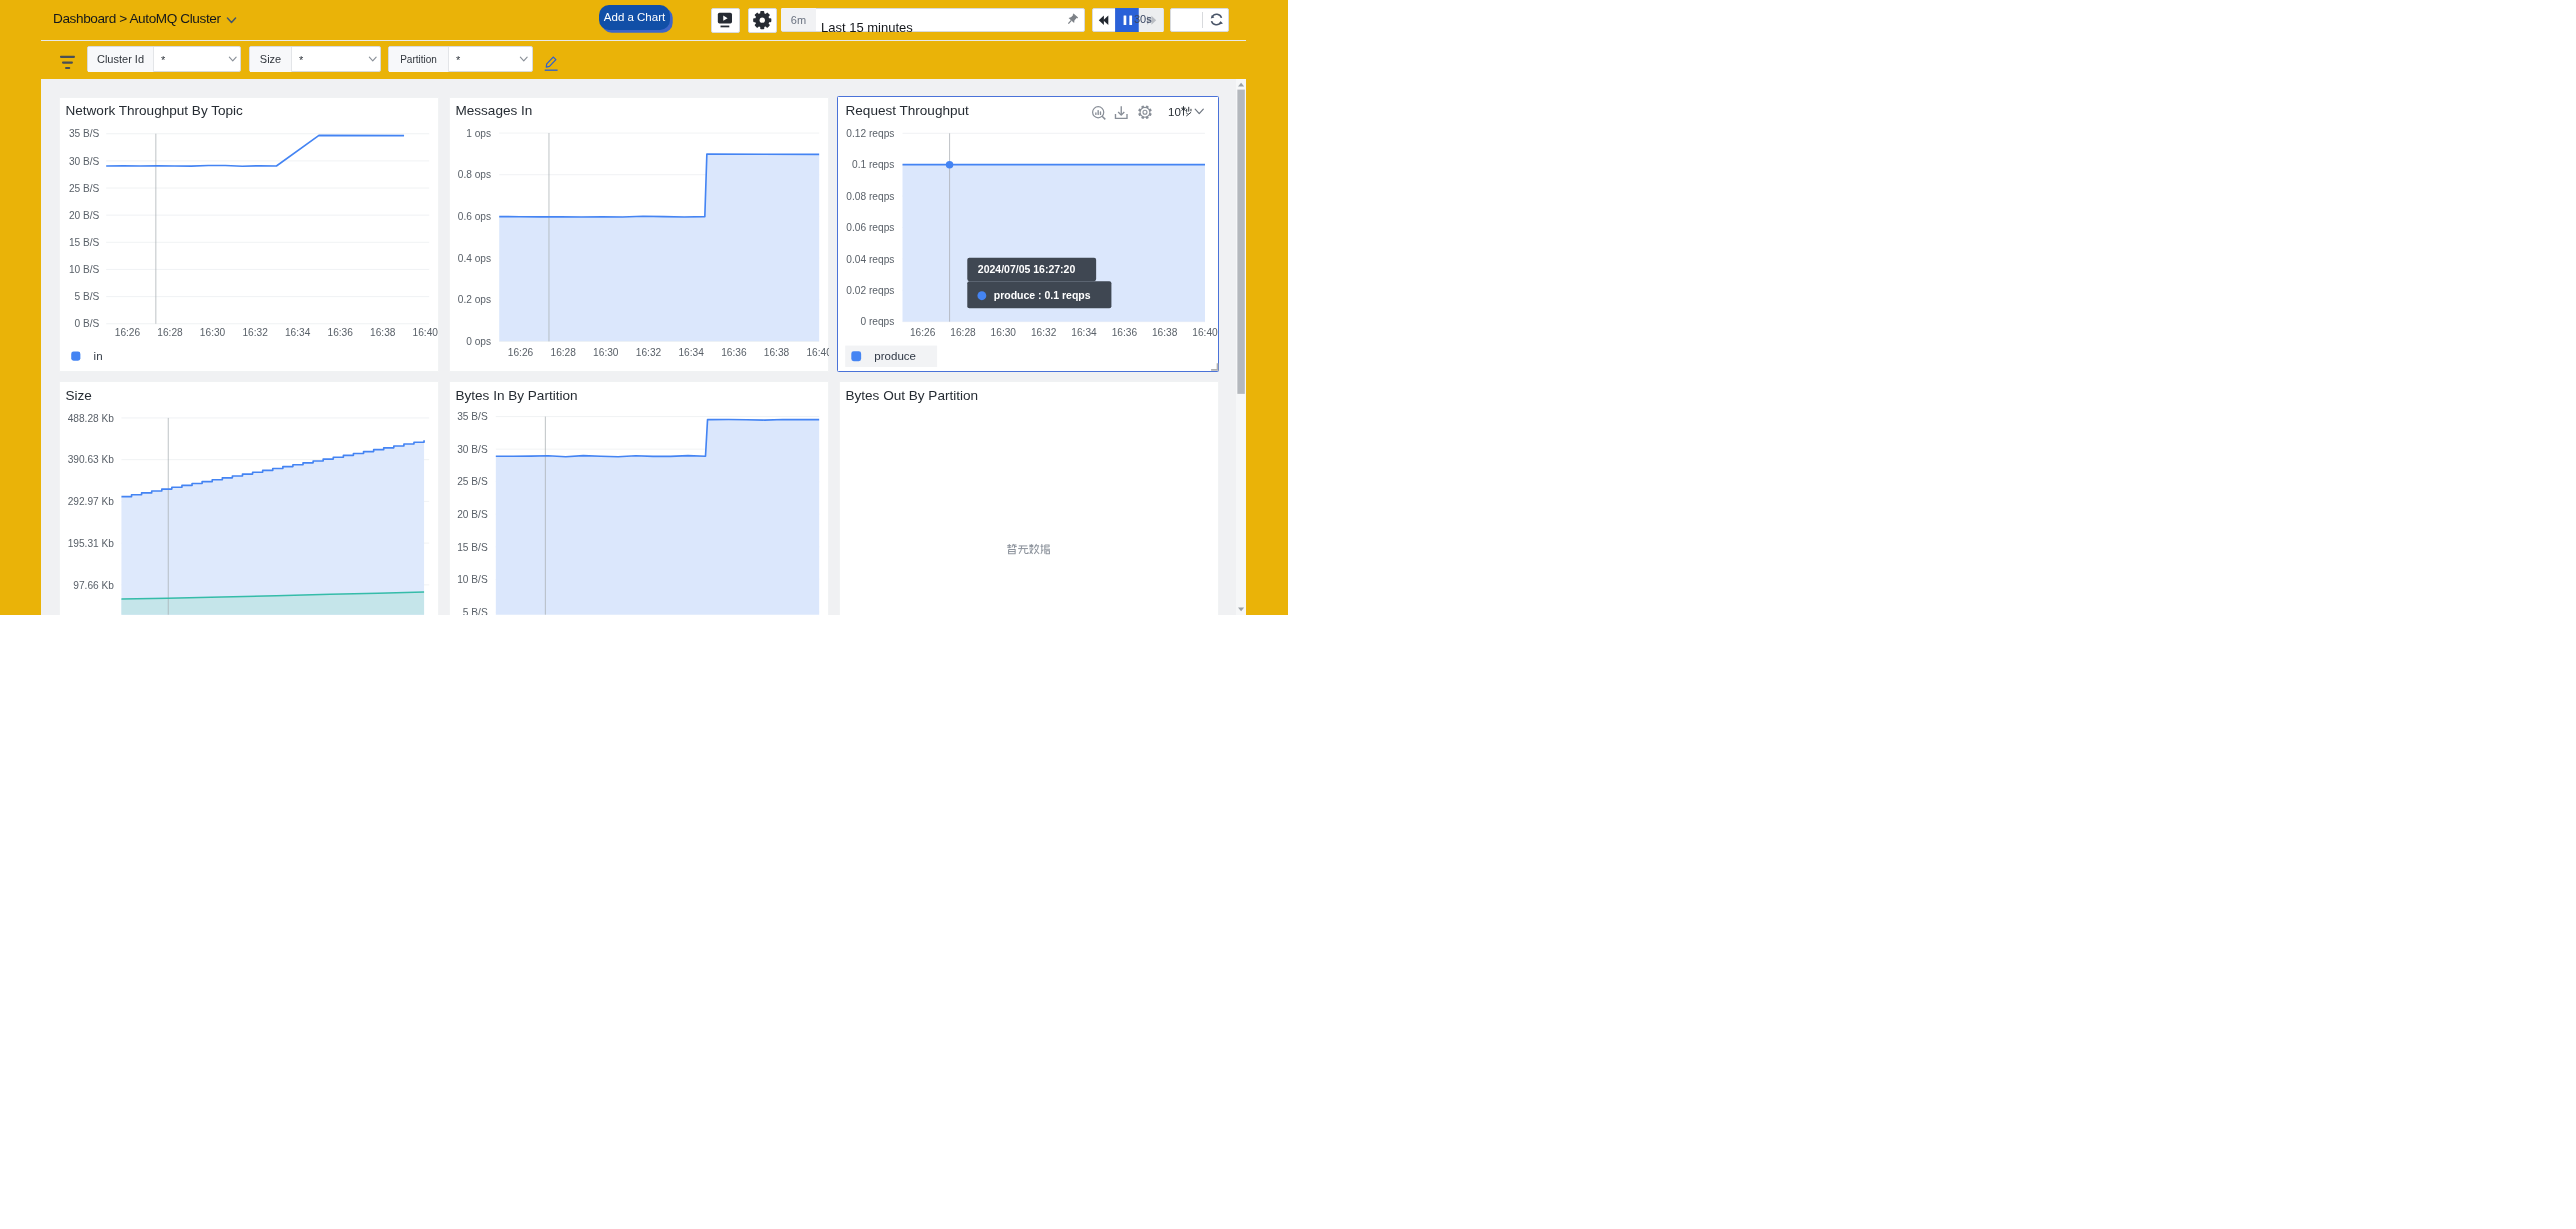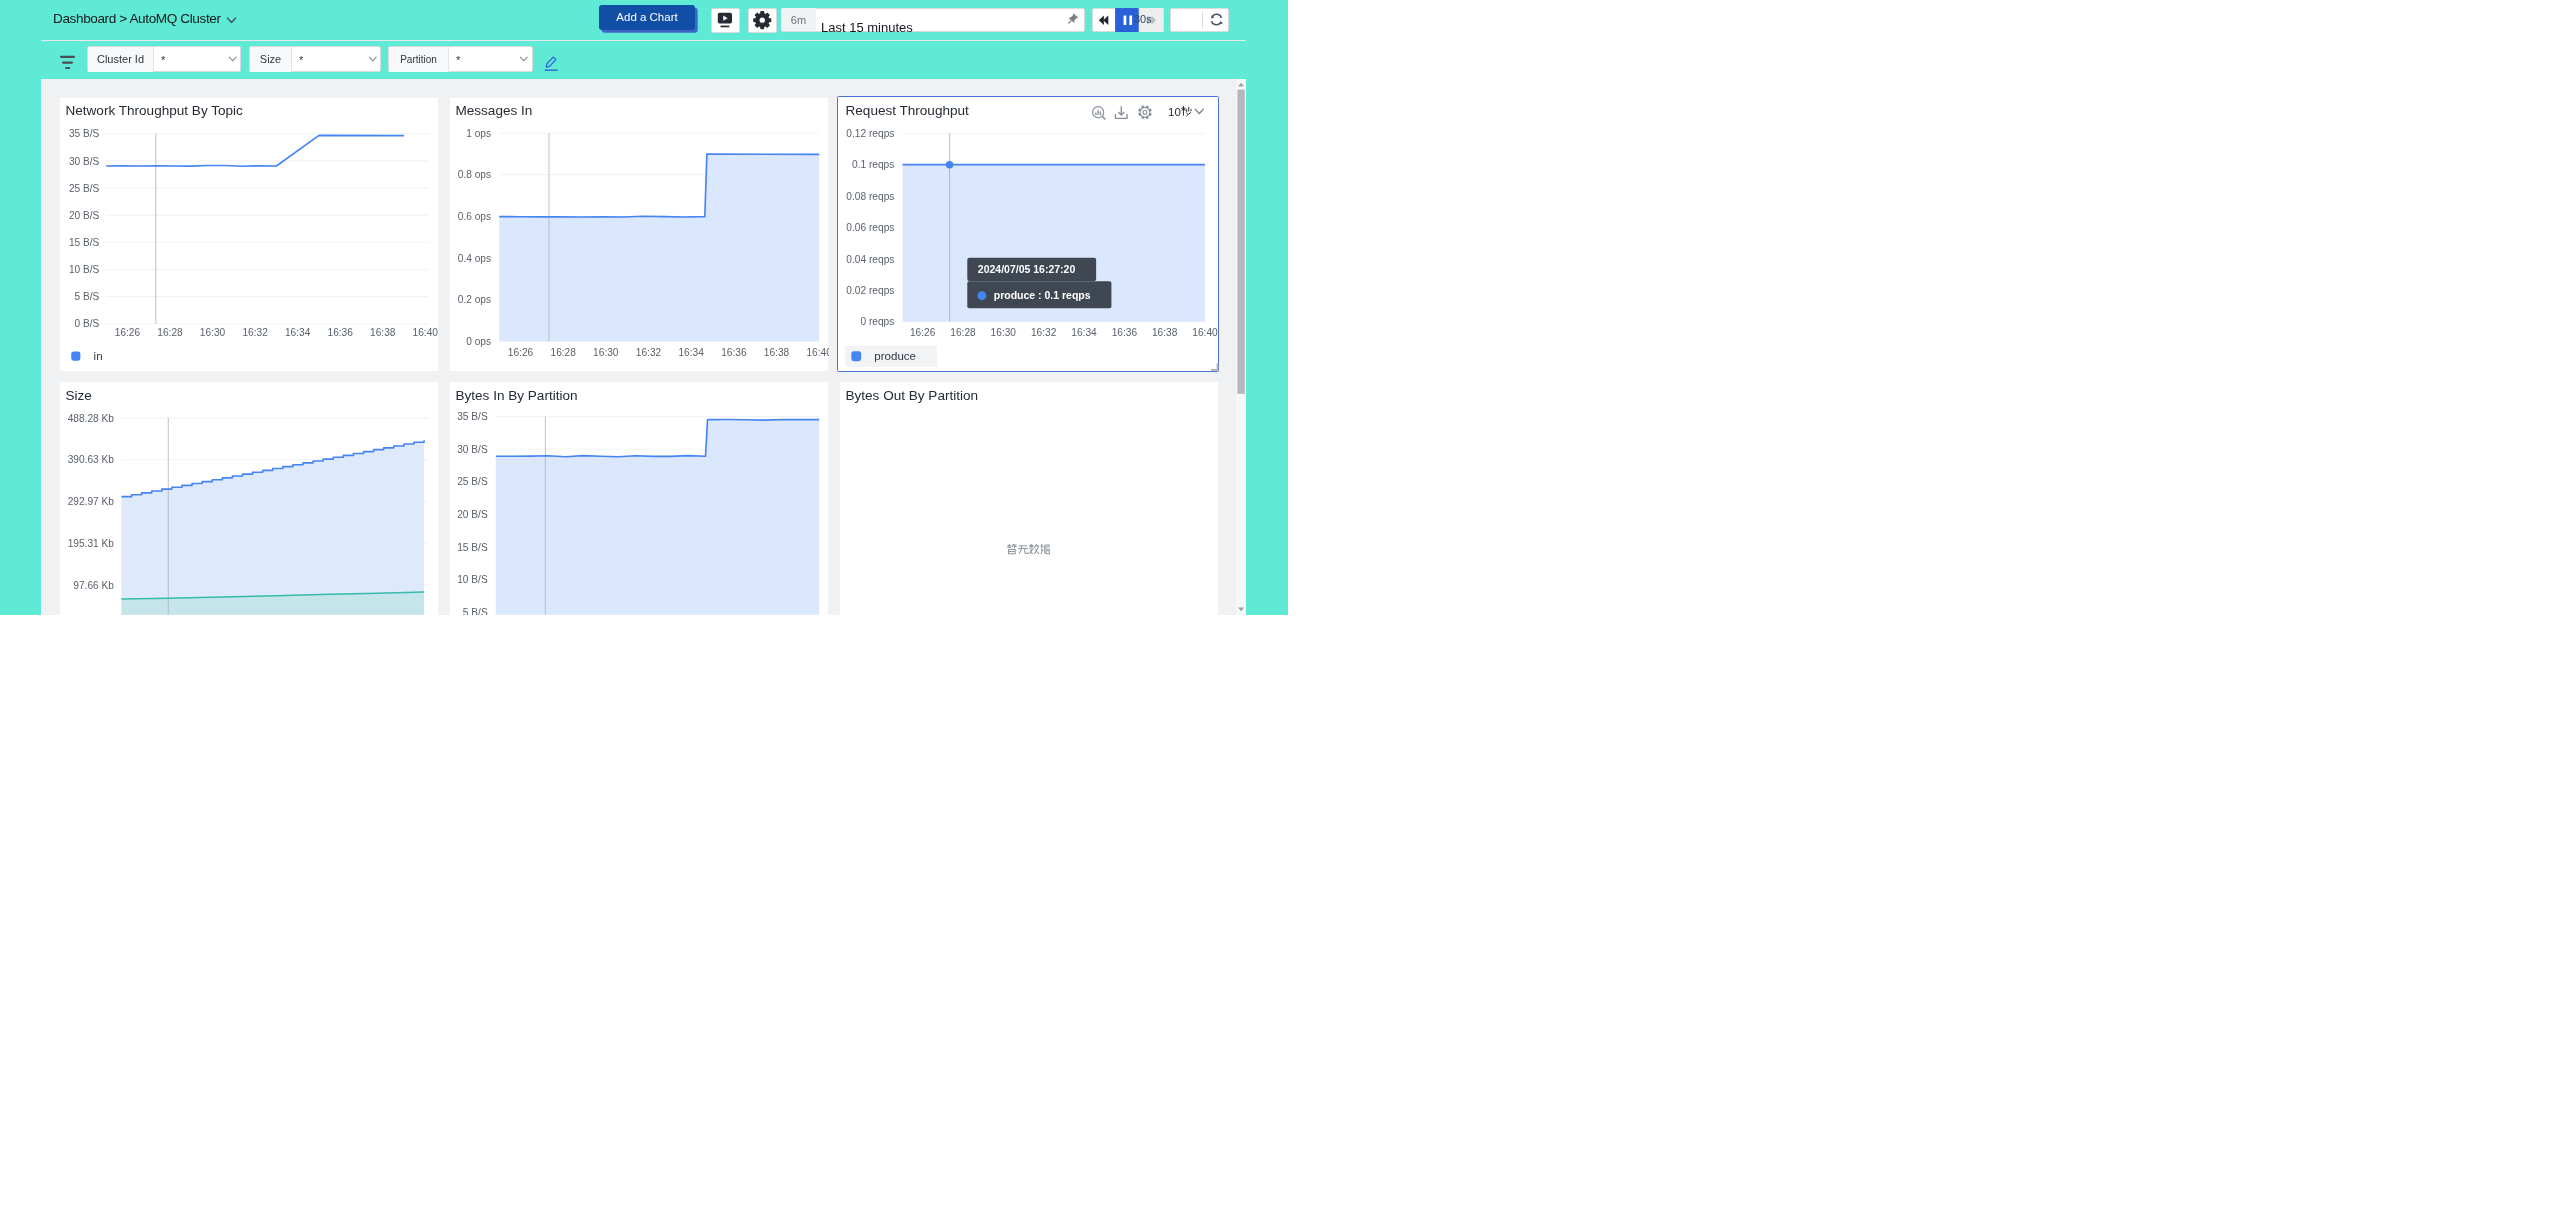--- a/index.html
+++ b/index.html
@@ -1,25 +1,25 @@
 <!DOCTYPE html>
 <html style="font-size:11px"><head><meta charset="utf-8"><style>html,body{margin:0;padding:0;background:#fff;font-family:"Liberation Sans",sans-serif;-webkit-font-smoothing:antialiased}*{box-sizing:content-box}</style></head><body>
-<div style="position:relative;width:1288px;height:615px;overflow:hidden;background:#5eead4">
+<div style="position:relative;width:1288px;height:615px;overflow:hidden;background:#eab308">
 <div style="position:absolute;left:41px;top:79px;width:1205px;height:536px;background:#f0f1f3"></div>
 <div style="position:absolute;left:59px;top:97px;width:380px;height:275px;background:#fff;border-radius:1.4px;box-shadow:inset 0 0 0 0.7px #eceef0"></div>
 <div style="position:absolute;left:449px;top:97px;width:380px;height:275px;background:#fff;border-radius:1.4px;box-shadow:inset 0 0 0 0.7px #eceef0"></div>
 <div style="position:absolute;left:837px;top:96px;width:380px;height:274px;background:#fff;border:1.4px solid #4a72d8;border-radius:1.4px"></div>
 <div style="position:absolute;left:59px;top:381px;width:380px;height:275px;background:#fff;border-radius:1.4px;box-shadow:inset 0 0 0 0.7px #eceef0"></div>
 <div style="position:absolute;left:449px;top:381px;width:380px;height:275px;background:#fff;border-radius:1.4px;box-shadow:inset 0 0 0 0.7px #eceef0"></div>
 <div style="position:absolute;left:839px;top:381px;width:380px;height:275px;background:#fff;border-radius:1.4px;box-shadow:inset 0 0 0 0.7px #eceef0"></div>
 <div style="position:absolute;left:53px;top:11px;font-size:13.6px;letter-spacing:-0.4px;color:#15181c">Dashboard &gt; AutoMQ Cluster</div>
 <svg style="position:absolute;left:226px;top:15.6px" width="11" height="8.8" viewBox="0 0 16 13">
       <polyline points="2,3 8,9.5 14,3" fill="none" stroke="#40536e" stroke-width="2.2" stroke-linecap="round" stroke-linejoin="round"></polyline>
     </svg>
-<div style="position:absolute;left:599px;top:4.8px;width:96px;height:25px;background:#114fa7;border-radius:3px;box-shadow:2.7px 2.7px 0 0 #3e66c9;color:#fff;font-size:11.5px;display:flex;align-items:center;justify-content:center">Add a Chart</div>
+<div style="position:absolute;left:599px;top:4.8px;width:71px;height:25px;background:#114fa7;border-radius:10px;box-shadow:2.7px 2.7px 0 0 #3e66c9;color:#fff;font-size:11.5px;display:flex;align-items:center;justify-content:center">Add a Chart</div>
 <div style="position:absolute;left:711px;top:7.5px;width:28.5px;height:25px;border:0.7px solid #d8dadd;border-radius:2px;background:#fff;box-sizing:border-box"></div>
 <svg style="position:absolute;left:711px;top:7.5px" width="28.5" height="25" viewBox="0 0 42 37">
       <g transform="translate(10,7)">
         <rect x="0" y="0" width="21" height="16" rx="2.5" fill="#262b33"></rect>
         <path d="M8,4.2 L14.5,8 L8,11.8 Z" fill="#ffffff"></path>
         <rect x="4" y="19" width="13" height="2.6" fill="#262b33"></rect>
       </g>
     </svg>
 <div style="position:absolute;left:748px;top:7.5px;width:28.5px;height:25px;border:0.7px solid #d8dadd;border-radius:2px;background:#fff;box-sizing:border-box"></div>
 <svg style="position:absolute;left:748px;top:7.5px" width="28.5" height="25" viewBox="0 0 42 37">

